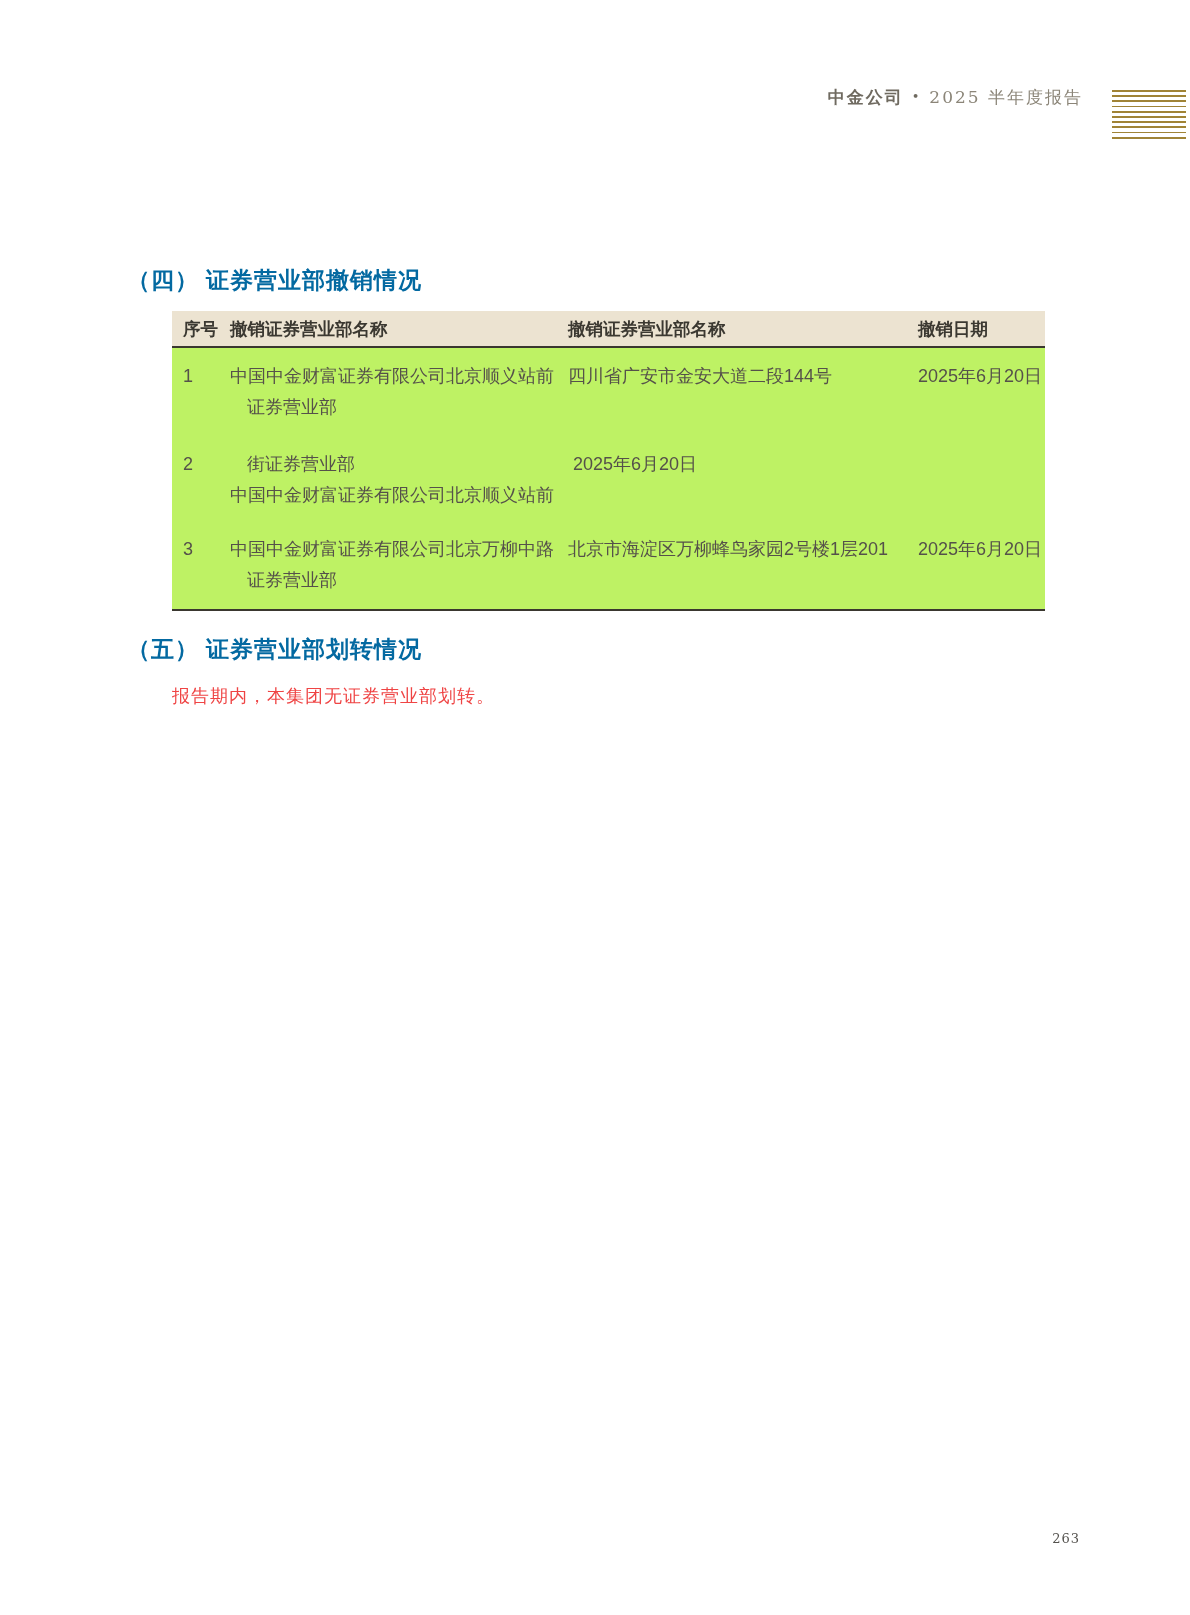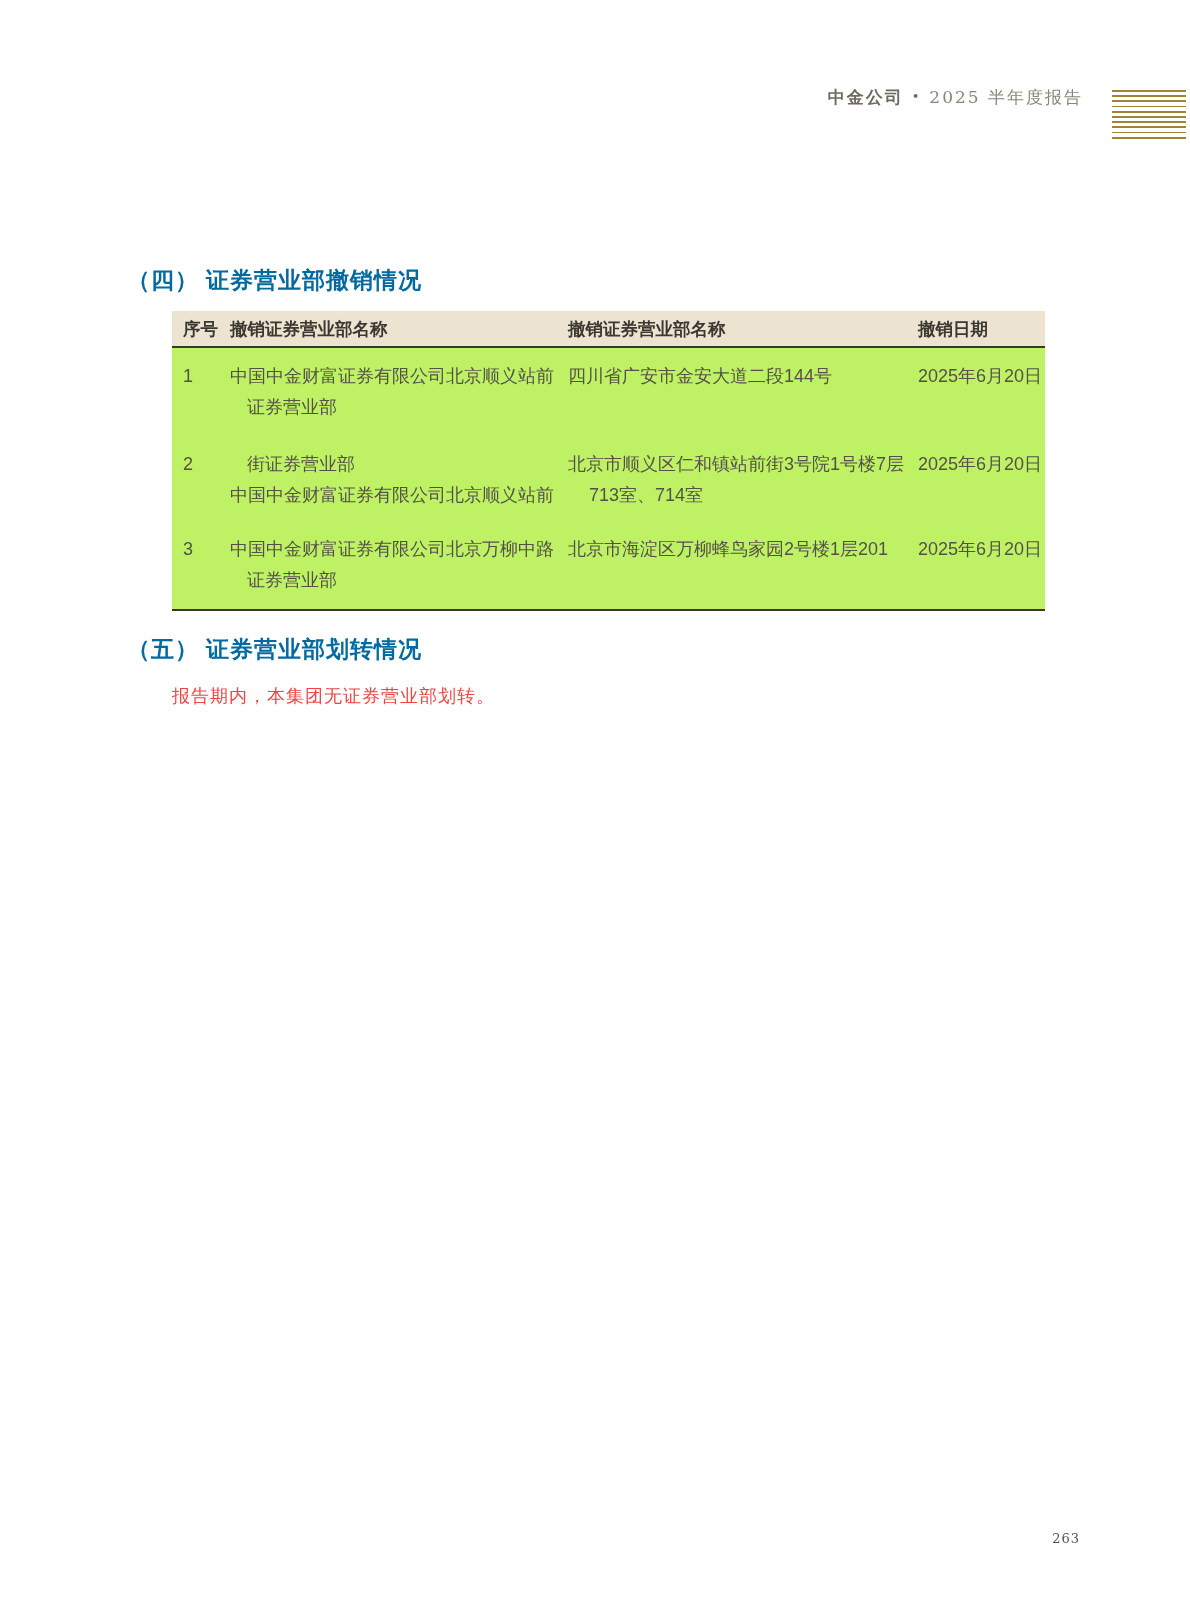--- a/index.html
+++ b/index.html
@@ -149,24 +149,20 @@
       </div>
       <div class="col-date">2025年6月20日</div>
     </div>
 
     <div class="t-row t-body-row short">
       <div class="col-idx">2</div>
       <div class="col-name">
         <div class="cell-line indent-1">街证券营业部</div>
         <div class="cell-line">中国中金财富证券有限公司北京顺义站前</div>
       </div>
-      <div class="col-addr">
-        <div class="cell-line">北京市顺义区仁和镇站前街3号院1号楼7层</div>
-        <div class="cell-line indent-2">713室、714室</div>
-      </div>
       <div class="col-date">2025年6月20日</div>
     </div>
 
     <div class="t-row t-body-row">
       <div class="col-idx">3</div>
       <div class="col-name">
         <div class="cell-line">中国中金财富证券有限公司北京万柳中路</div>
         <div class="cell-line indent-1">证券营业部</div>
       </div>
       <div class="col-addr">

